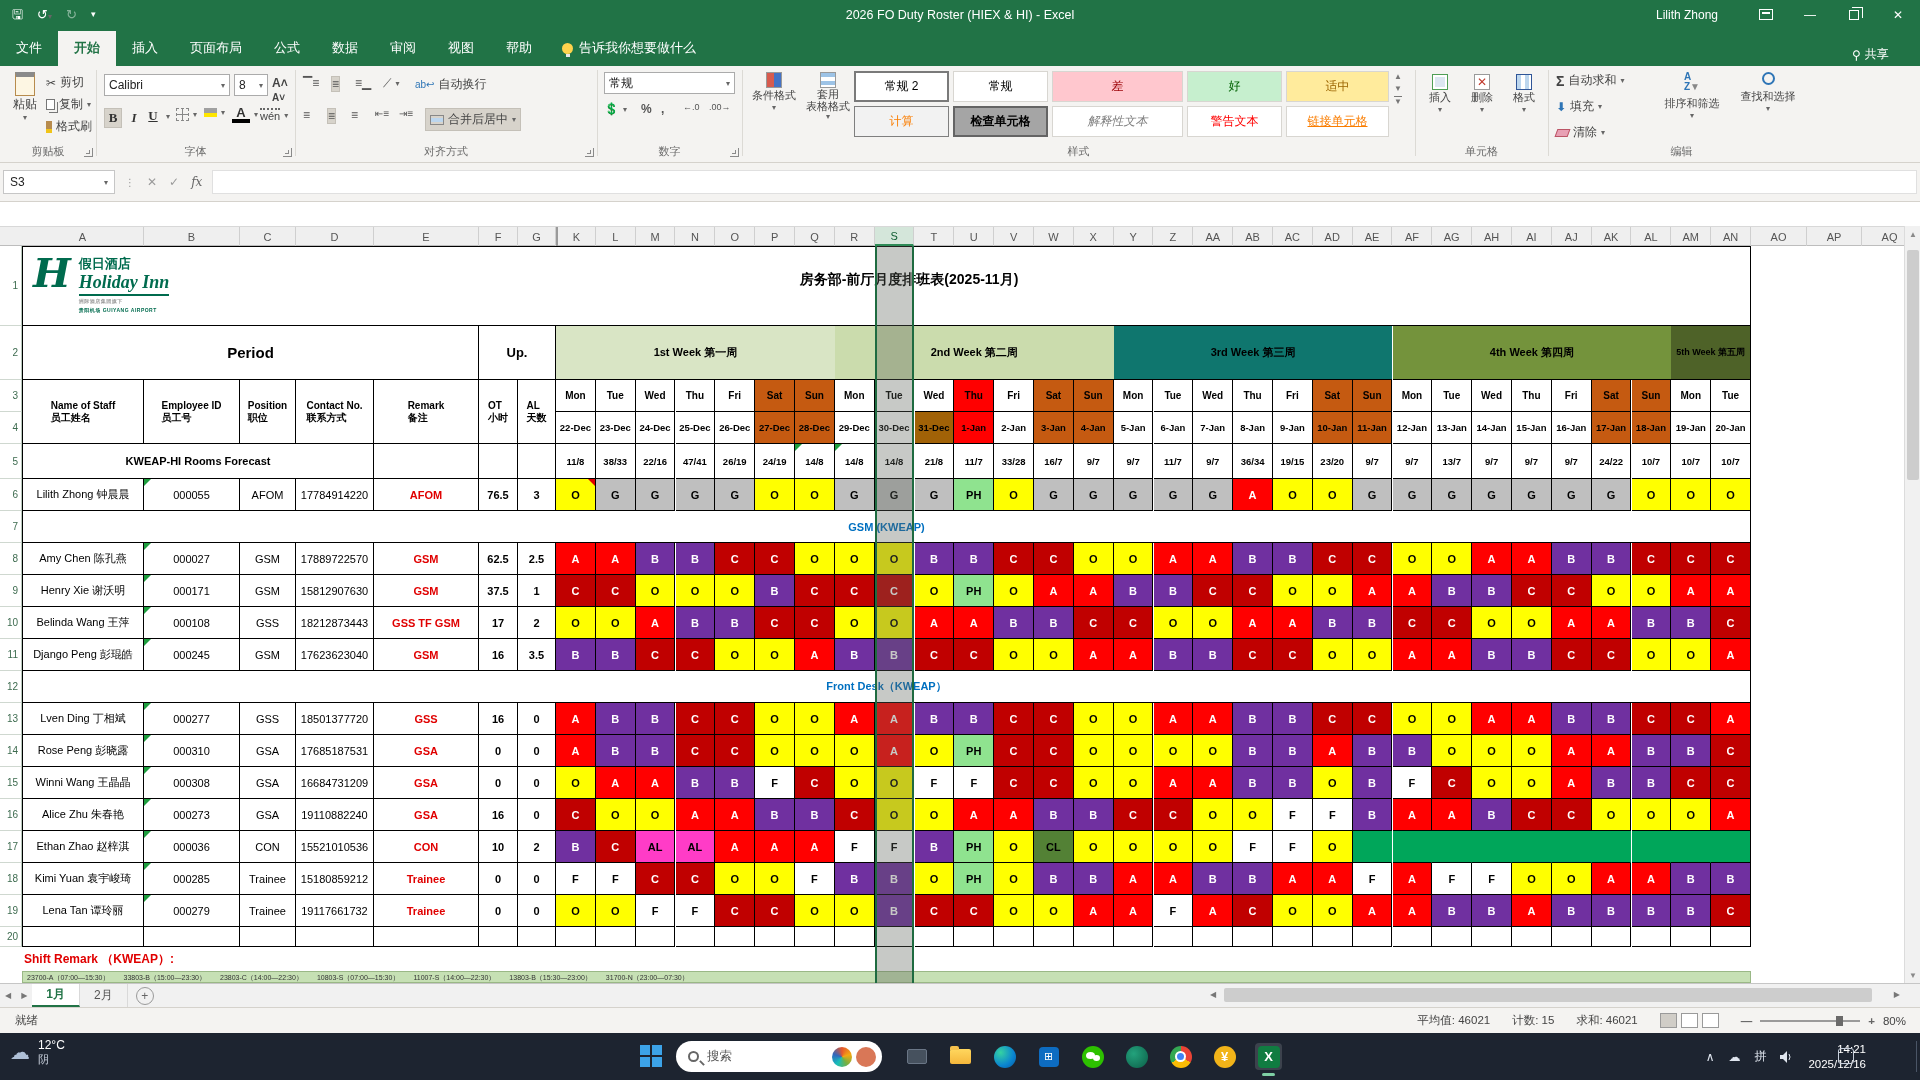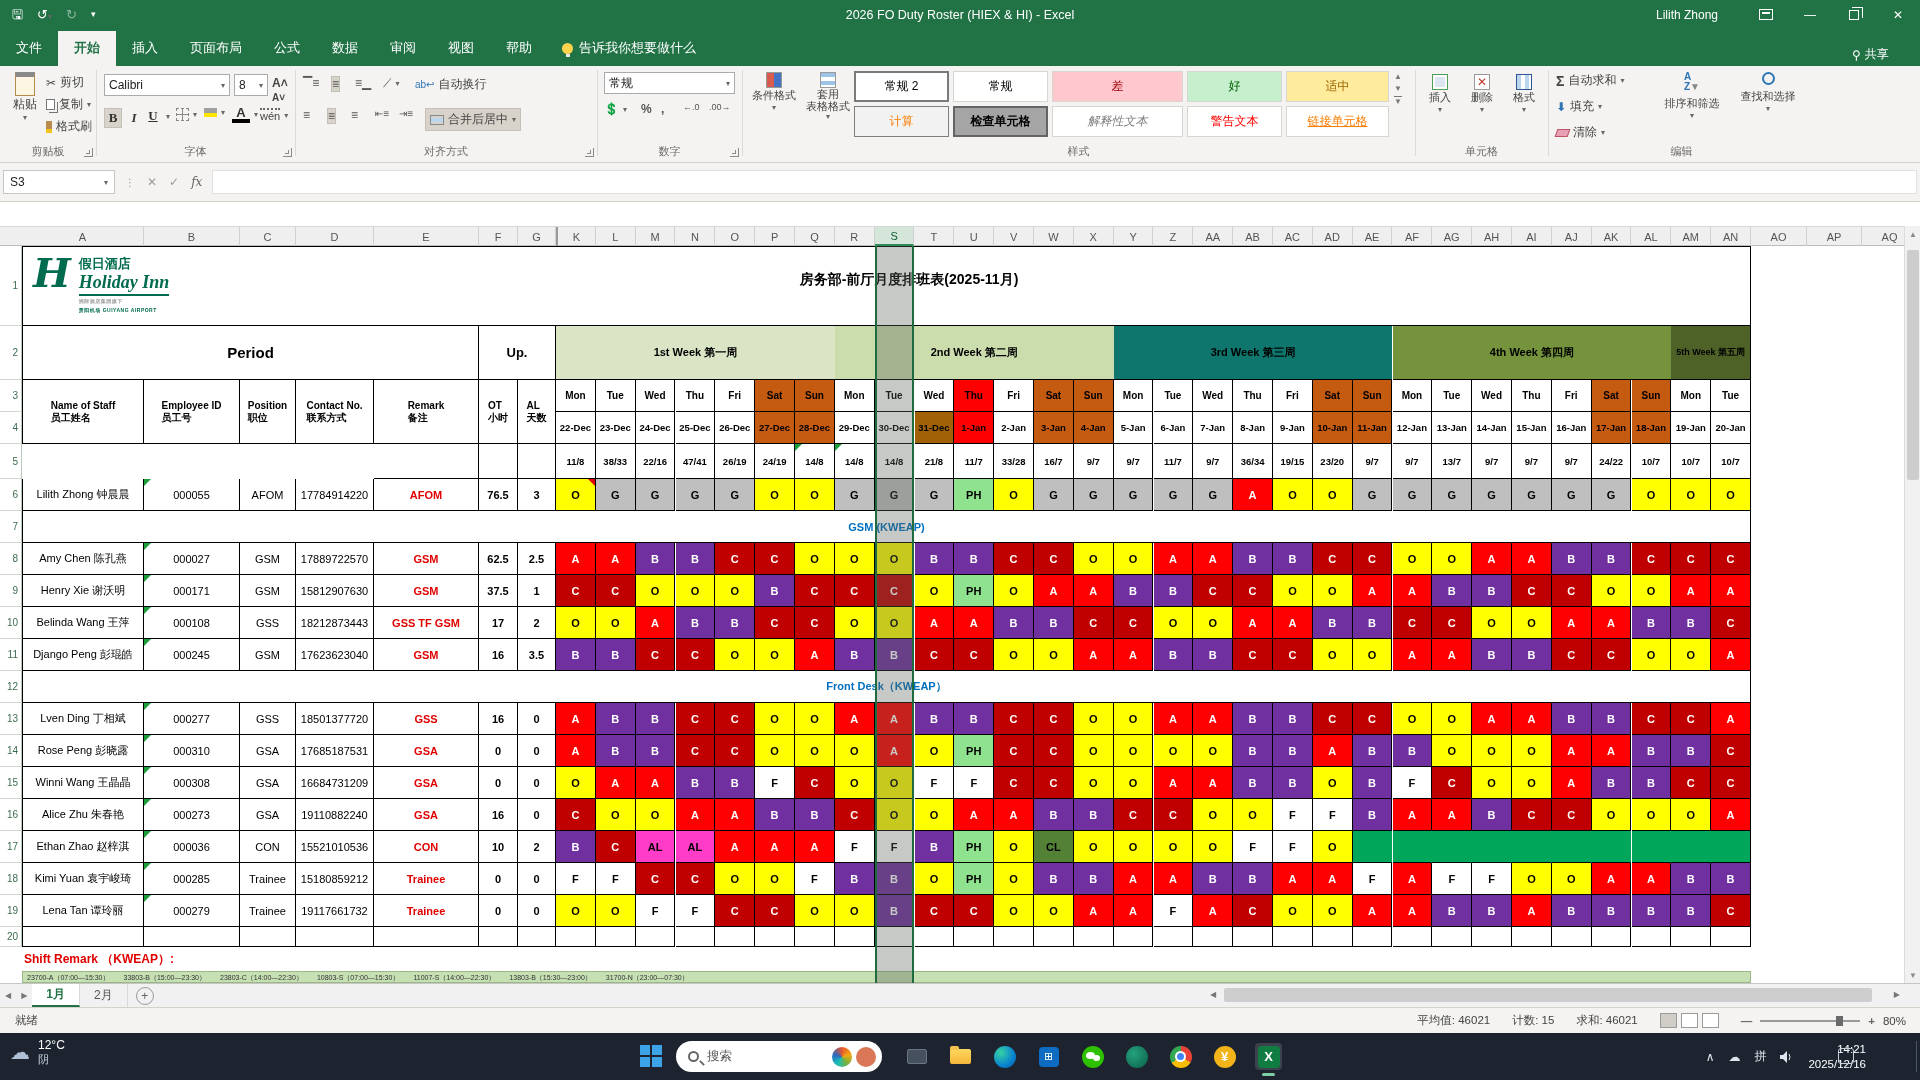--- a/index.html
+++ b/index.html
@@ -547,20 +547,21 @@
       <div class="cell" style="left: 1551.83px; top: 134px; width: 39.8333px; height: 32px; background: rgb(255, 255, 255); font-size: 10px;">Fri</div>
       <div class="cell" style="left: 1551.83px; top: 166px; width: 39.8333px; height: 32px; background: rgb(255, 255, 255); font-size: 9.5px;">16-Jan</div>
       <div class="cell" style="left: 1591.67px; top: 134px; width: 39.8333px; height: 32px; background: rgb(197, 90, 17); font-size: 10px;">Sat</div>
       <div class="cell" style="left: 1591.67px; top: 166px; width: 39.8333px; height: 32px; background: rgb(197, 90, 17); font-size: 9.5px;">17-Jan</div>
       <div class="cell" style="left: 1631.5px; top: 134px; width: 39.8333px; height: 32px; background: rgb(197, 90, 17); font-size: 10px;">Sun</div>
       <div class="cell" style="left: 1631.5px; top: 166px; width: 39.8333px; height: 32px; background: rgb(197, 90, 17); font-size: 9.5px;">18-Jan</div>
       <div class="cell" style="left: 1671.33px; top: 134px; width: 39.8333px; height: 32px; background: rgb(255, 255, 255); font-size: 10px;">Mon</div>
       <div class="cell" style="left: 1671.33px; top: 166px; width: 39.8333px; height: 32px; background: rgb(255, 255, 255); font-size: 9.5px;">19-Jan</div>
       <div class="cell" style="left: 1711.17px; top: 134px; width: 39.8333px; height: 32px; background: rgb(255, 255, 255); font-size: 10px;">Tue</div>
       <div class="cell" style="left: 1711.17px; top: 166px; width: 39.8333px; height: 32px; background: rgb(255, 255, 255); font-size: 9.5px;">20-Jan</div>
+      <div class="cell bl" style="left: 22px; top: 198px; width: 352px; height: 35px; font-size: 11px;">KWEAP-HI Rooms Forecast</div>
       <div class="cell" style="left: 374px; top: 198px; width: 105px; height: 35px;"></div>
       <div class="cell" style="left: 479px; top: 198px; width: 39px; height: 35px;"></div>
       <div class="cell" style="left: 518px; top: 198px; width: 38px; height: 35px;"></div>
       <div class="cell" style="left: 556px; top: 198px; width: 39.8333px; height: 35px; font-size: 9.5px;">11/8</div>
       <div class="cell" style="left: 595.833px; top: 198px; width: 39.8333px; height: 35px; font-size: 9.5px;">38/33</div>
       <div class="cell" style="left: 635.667px; top: 198px; width: 39.8333px; height: 35px; font-size: 9.5px;">22/16</div>
       <div class="cell" style="left: 675.5px; top: 198px; width: 39.8333px; height: 35px; font-size: 9.5px;">47/41</div>
       <div class="cell" style="left: 715.333px; top: 198px; width: 39.8333px; height: 35px; font-size: 9.5px;">26/19</div>
       <div class="cell" style="left: 755.167px; top: 198px; width: 39.8333px; height: 35px; font-size: 9.5px;">24/19</div>
       <div class="cell" style="left: 795px; top: 198px; width: 39.8333px; height: 35px; font-size: 9.5px;">14/8<span class="tri-g"></span></div>

